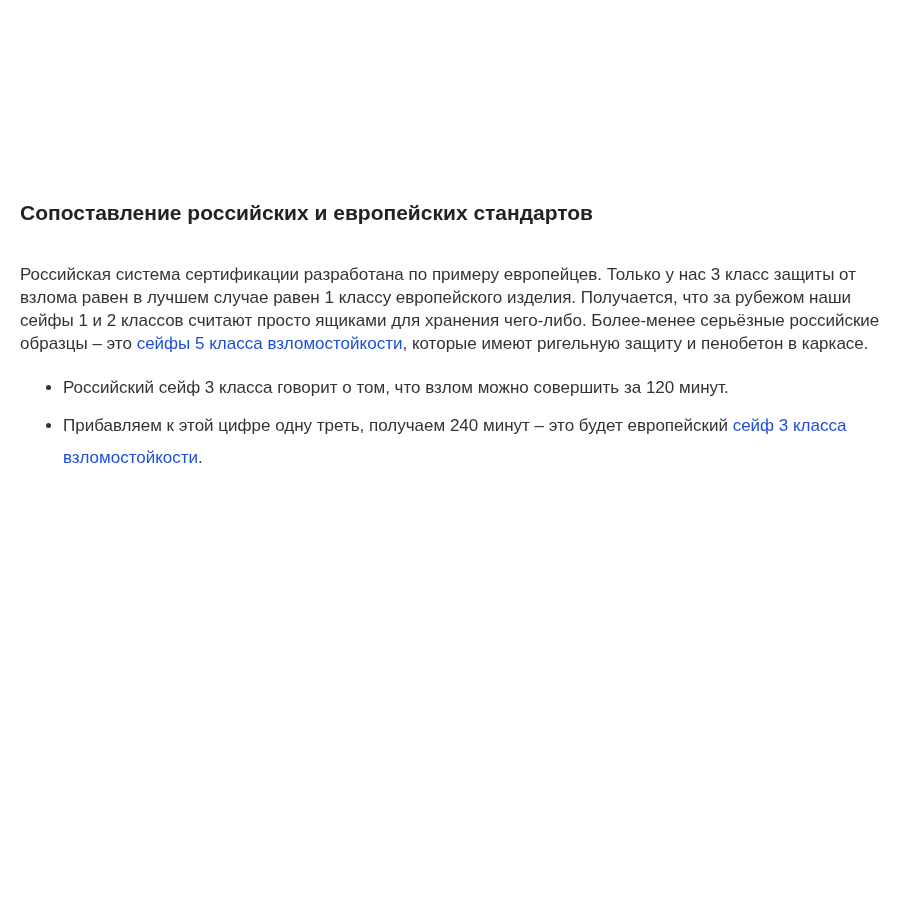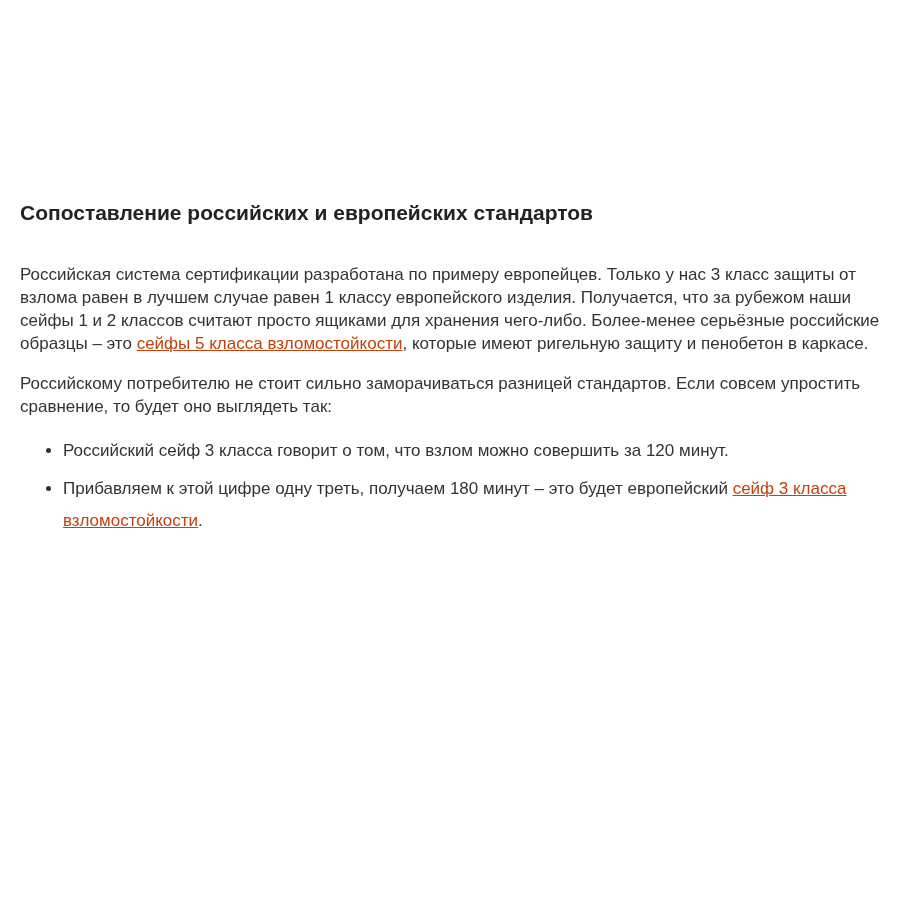--- a/index.html
+++ b/index.html
@@ -35,46 +35,44 @@
     margin: 10px 0 16px 0;
     padding: 0 0 0 43px;
     font-size: 17px;
     color: #333333;
   }
   ul.comparison-list li {
     line-height: 32px;
     margin-bottom: 6px;
   }
   a.text-link {
-    color: #c2410c;
-    text-decoration: underline;
+    color: #1d4ed8;
     cursor: pointer;
   }
   .big-gap {
     height: 85px;
   }
 </style>
 </head>
 <body>
 
 <main class="page">
 
   <h2 class="article-heading">Сопоставление российских и европейских стандартов</h2>
 
   <p class="body-para">
     <span>Российская система сертификации разработана по примеру европейцев. Только у нас 3 класс защиты от взлома равен в лучшем случае равен 1 классу европейского изделия. Получается, что за рубежом наши сейфы 1 и 2 классов считают просто ящиками для хранения чего-либо. Более-менее серьёзные российские образцы – это </span><a class="text-link">сейфы 5 класса взломостойкости</a><span>, которые имеют ригельную защиту и пенобетон в каркасе.</span>
   </p>
 
-  <p class="body-para">Российскому потребителю не стоит сильно заморачиваться разницей стандартов. Если совсем упростить сравнение, то будет оно выглядеть так:</p>
 
   <ul class="comparison-list">
     <li>
       <span>Российский сейф 3 класса говорит о том, что взлом можно совершить за 120 минут.</span>
     </li>
     <li>
-      <span>Прибавляем к этой цифре одну треть, получаем 180 минут – это будет европейский </span><a class="text-link">сейф 3 класса взломостойкости</a><span>.</span>
+      <span>Прибавляем к этой цифре одну треть, получаем 240 минут – это будет европейский </span><a class="text-link">сейф 3 класса взломостойкости</a><span>.</span>
     </li>
   </ul>
 
   <div class="big-gap"></div>
 
 
 </main>
 
 </body></html>

